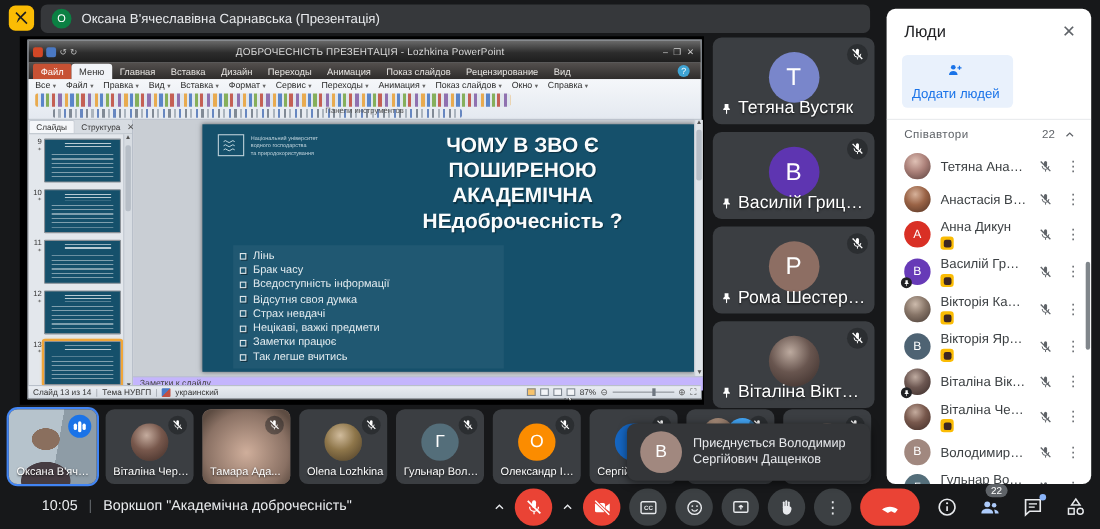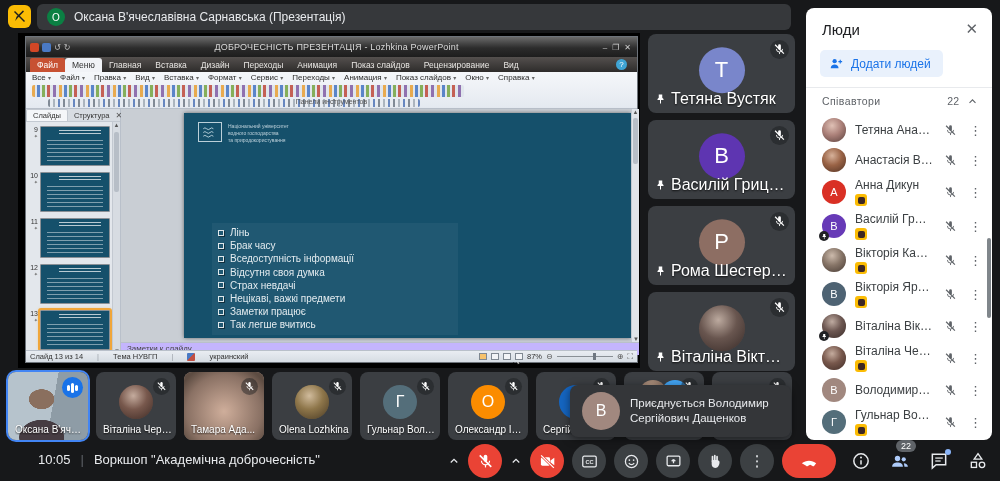--- a/index.html
+++ b/index.html
@@ -60,21 +60,21 @@
   #slide .org { left:14px; top:9px; display:flex; gap:6px; align-items:flex-start; }
   #slide .org .wavebox { width:24px; height:20px; border:1px solid rgba(230,240,245,.8); display:flex; align-items:center; justify-content:center; }
   #slide .org .orgtxt { font-size:5px; line-height:1.35; color:#bcd0da; white-space:pre-line; padding-top:1px; }
   #slide-title { left:146px; top:8px; width:290px; text-align:center; color:#fafcfd; font-weight:bold; font-size:19px; line-height:23px; text-shadow:1px 1px 1px rgba(0,0,0,.4); }
   #bullets { left:28px; top:110px; width:246px; background:rgba(255,255,255,.05); padding:3px 6px; }
   #bullets li { list-style:none; display:flex; align-items:center; gap:6px; font-size:10px; line-height:13.2px; color:#e3ebef; }
   #bullets .cb { width:6px; height:6px; border:1px solid #dfe7ea; box-shadow:1px 1px 0 rgba(0,0,0,.45); flex:0 0 auto; }
   #cursor { left:390px; top:243px; }
   
   #notes { left:95px; top:305px; width:518px; height:13px; background:#c4b5fd; border-top:1px solid #b9c0ca; font-size:8px; color:#444; padding:1px 0 0 6px; }
-  #statusbar2 { left:0; bottom:0; width:100%; height:12px; background:linear-gradient(180deg,#e9edf2,#d6dce3); border-top:1px solid #b9c0ca; display:flex; align-items:center; font-size:7.5px; color:#333; padding:0 4px; gap:14px; }
+  #statusbar2 { left:0; bottom:0; width:100%; height:12px; background:linear-gradient(180deg,#e9edf2,#d6dce3); border-top:1px solid #b9c0ca; display:flex; align-items:center; font-size:7.5px; color:#333; padding:0 4px; gap:4px; }
   #statusbar2 .sep { color:#9aa0a8; }
   .spell { width:8px; height:8px; background:linear-gradient(135deg,#4a79c4 50%,#c05043 50%); border-radius:1px; }
   #statusbar2 .right { margin-left:auto; display:flex; align-items:center; gap:4px; }
   .vicon { width:8px; height:7px; border:1px solid #7f8892; background:#f2f4f7; }
   .vicon.on { background:#f6c26b; }
   .ztrack { width:56px; height:1px; background:#8a9096; position:relative; }
   .ztrack i { position:absolute; left:36px; top:-3px; width:3px; height:7px; background:#6f7781; }
   .zbtn { font-size:8px; color:#555; }
 
   
@@ -111,21 +111,21 @@
   
   #toast { left:570px; top:385px; width:221px; height:52px; background:#343639; border-radius:8px; display:flex; align-items:center; gap:10px; padding:0 12px; z-index:5; box-shadow:0 2px 8px rgba(0,0,0,.5); }
   #toast .av { width:38px; height:38px; border-radius:50%; color:#fff; font-size:16px; display:flex; align-items:center; justify-content:center; flex:0 0 auto; }
   #toast .txt { color:#e8eaed; font-size:11.5px; line-height:15px; }
 
   
   #panel { left:806px; top:8px; width:186px; height:432px; background:#fff; border-radius:8px; overflow:hidden; }
   #panel-h { display:flex; align-items:center; padding:12px 14px 6px 16px; }
   #panel-h .t { font-size:15px; color:#202124; flex:1; }
   #panel-h .x { font-size:15px; color:#5f6368; }
-  #addbtn { margin:6px 0 10px 14px; display:inline-flex; align-items:center; gap:7px; background:#e9f1fc; border:none; border-radius:5px; padding:6px 12px 6px 9px; color:#1a73e8; font-size:12px; }
+  #addbtn { margin:6px 0 10px 14px; display:inline-flex; align-items:center; gap:7px; background:#e9f1fc; border:none; border-radius:5px; padding:6px 12px 6px 9px; color:#1a73e8; font-size:12px;flex-direction:column; }
   #addbtn svg { width:15px; height:15px; }
   #sectionrow { display:flex; align-items:center; border-top:1px solid #e8eaed; padding:7px 14px 6px 16px; }
   #sectionrow .lbl { font-size:10.5px; color:#5f6368; letter-spacing:.4px; flex:1; }
   #sectionrow .cnt { font-size:10.5px; color:#5f6368; margin-right:8px; }
   #sectionrow svg { width:11px; height:11px; color:#5f6368; }
   #plist { padding:2px 10px 0 16px; }
   .prow { display:flex; align-items:center; gap:9px; padding:3px 0; }
   .prow .pav { position:relative; width:24px; height:24px; border-radius:50%; background:var(--tone,#888); color:#fff; font-size:11px; display:flex; align-items:center; justify-content:center; flex:0 0 auto; }
   .prow .pav .photo-shade { border-radius:50%; }
   .prow .pav .ppin { position:absolute; left:-3px; bottom:-3px; width:10px; height:10px; background:#202124; border-radius:50%; display:flex; align-items:center; justify-content:center; }
@@ -369,20 +369,27 @@
         <div class="abs org">
           <span class="wavebox">
               <svg width="18" height="15">
                 <use href="#i-waves"></use>
               </svg>
             </span>
           <span class="orgtxt">Національний університет
 водного господарства
 та природокористування</span>
         </div>
+        <div class="abs" id="slide-title">
+
+        <div>ЧОМУ В ЗВО Є</div>
+            <div>ПОШИРЕНОЮ</div>
+            <div>АКАДЕМІЧНА</div>
+            <div>НЕдоброчесність ?</div>
+          </div>
         <ul class="abs" id="bullets">
 
             <li>
               <span class="cb"></span>
               <span>Лінь</span>
             </li>
 
             <li>
               <span class="cb"></span>
               <span>Брак часу</span>

